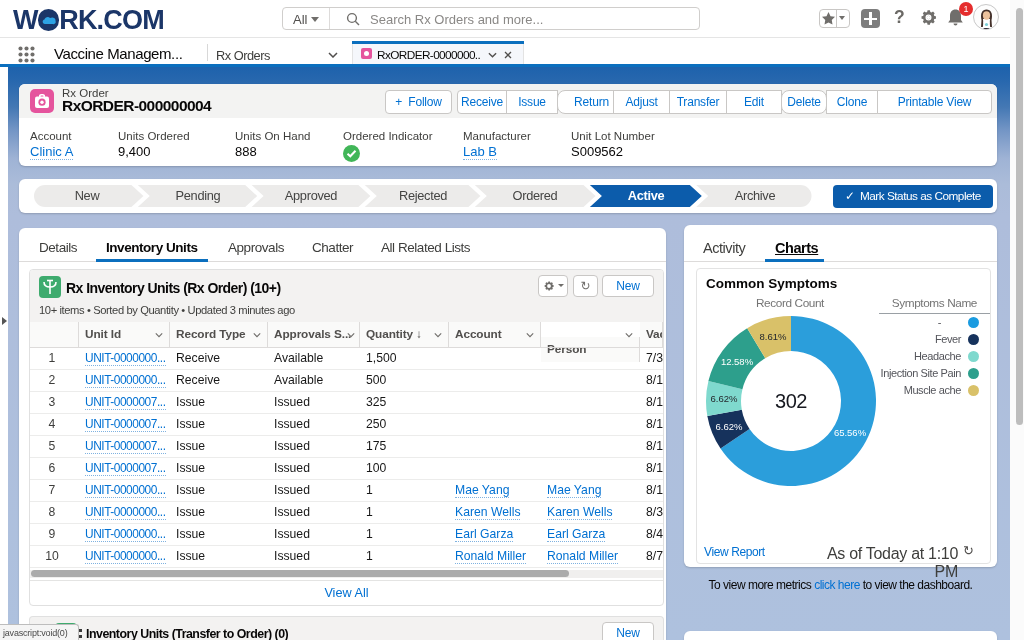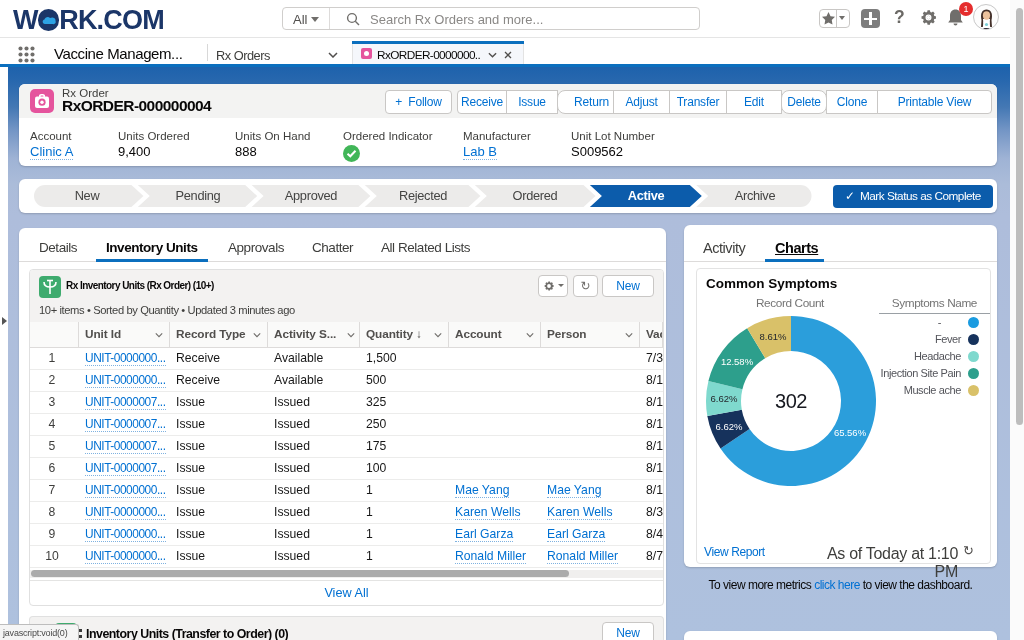--- a/index.html
+++ b/index.html
@@ -41,21 +41,21 @@
 #pathcard{left:19px;top:179px;width:978px;height:34px;}
 #markbtn{left:833px;top:185px;width:160px;height:23px;background:#0b5cab;border-radius:4px;color:#fff;font-size:11.8px;letter-spacing:-0.5px;text-align:center;line-height:23px;}
 
 #leftcard{left:19px;top:228px;width:647px;height:412px;border-radius:6px 6px 0 0;}
 .tabtxt{position:absolute;top:240px;font-size:13.5px;letter-spacing:-0.45px;color:#3e3e3c;}
 #lc-border{left:19px;top:261px;width:647px;height:1px;background:#dddbda;}
 #lc-bar{left:96px;top:259px;width:112px;height:3px;background:#0b6fbe;}
 #listcard1{left:29px;top:269px;width:635px;height:337px;border:1px solid #e0e0e0;border-radius:4px;background:#fff;}
 #lc1band{left:30px;top:270px;width:633px;height:52px;background:#f3f2f1;border-radius:3px 3px 0 0;}
 #gicon1{left:39px;top:276px;width:22px;height:22px;border-radius:4px;background:#3eab6e;}
-#lc1title{left:66px;top:280px;font-size:10px;font-weight:bold;color:#080707;letter-spacing:-0.55px;}
+#lc1title{left:66px;top:280px;font-size:14px;font-weight:bold;color:#080707;letter-spacing:-0.55px;}
 #lc1meta{left:39px;top:304px;font-size:11.2px;color:#3e3e3c;letter-spacing:-0.4px;}
 
 .th{position:absolute;top:322px;height:25px;background:#fafaf9;border-right:1px solid #dddbda;font-size:11.8px;font-weight:bold;color:#514f4d;line-height:25px;padding-left:6px;letter-spacing:-0.1px;white-space:nowrap;overflow:hidden;}
 .cell{position:absolute;height:22px;font-size:12.2px;color:#181818;line-height:21px;padding-left:6px;white-space:nowrap;overflow:hidden;}
 .rowline{position:absolute;left:30px;width:633px;height:1px;background:#ececeb;}
 .chev{position:absolute;width:8px;height:8px;}
 
 #sidecard{left:684px;top:225px;width:313px;height:342px;}
 #sc-border{left:684px;top:261px;width:313px;height:1px;background:#dddbda;}
 #sc-bar{left:765px;top:259px;width:59px;height:3px;background:#0b6fbe;}
@@ -250,33 +250,33 @@
 <div class="btn" style="left:602px;top:275px;width:52px;height:22px;line-height:20px;">New</div>
 <div class="th" style="left:30px;width:49px;"></div>
     <div class="th" style="left:79px;width:91px;">Unit Id</div>
     <svg class="chev" style="left:155px;top:331px;" width="9" height="6" viewBox="0 0 10 6">
       <path d="M1 1 L5 5 L9 1" fill="none" stroke="#706e6b" stroke-width="1.4"></path>
     </svg>
     <div class="th" style="left:170px;width:98px;">Record Type</div>
     <svg class="chev" style="left:253px;top:331px;" width="9" height="6" viewBox="0 0 10 6">
       <path d="M1 1 L5 5 L9 1" fill="none" stroke="#706e6b" stroke-width="1.4"></path>
     </svg>
-    <div class="th" style="left:268px;width:92px;">Activity S...</div>
+    <div class="th" style="left:268px;width:92px;">Approvals S...</div>
     <svg class="chev" style="left:347px;top:331px;" width="9" height="6" viewBox="0 0 10 6">
       <path d="M1 1 L5 5 L9 1" fill="none" stroke="#706e6b" stroke-width="1.4"></path>
     </svg>
     <div class="th" style="left:360px;width:89px;">Quantity <span style="font-weight:normal;color:#514f4d;">↓</span></div>
     <svg class="chev" style="left:434px;top:331px;" width="9" height="6" viewBox="0 0 10 6">
       <path d="M1 1 L5 5 L9 1" fill="none" stroke="#706e6b" stroke-width="1.4"></path>
     </svg>
     <div class="th" style="left:449px;width:92px;">Account</div>
     <svg class="chev" style="left:526px;top:331px;" width="9" height="6" viewBox="0 0 10 6">
       <path d="M1 1 L5 5 L9 1" fill="none" stroke="#706e6b" stroke-width="1.4"></path>
     </svg>
-    <div class="th" style="left:541px;width:99px;">Person</div>
+    <div class="th" style="left:541px;width:99px;margin-top:15px;">Person</div>
     <svg class="chev" style="left:625px;top:331px;" width="9" height="6" viewBox="0 0 10 6">
       <path d="M1 1 L5 5 L9 1" fill="none" stroke="#706e6b" stroke-width="1.4"></path>
     </svg>
     <div class="th" style="left:640px;width:23px;">Vac</div>
     <div class="cell" style="left:30px;top:348px;width:44px;text-align:center;color:#3e3e3c;padding-left:0;">1</div>
     <div class="cell" style="left:79px;top:348px;width:91px;"><a class="slink ulink" href="#">UNIT-0000000...</a></div>
     <div class="cell" style="left:170px;top:348px;width:98px;">Receive</div>
     <div class="cell" style="left:268px;top:348px;width:92px;">Available</div>
     <div class="cell" style="left:360px;top:348px;width:89px;">1,500</div>
     <div class="cell" style="left:640px;top:348px;width:23px;">7/30</div>

